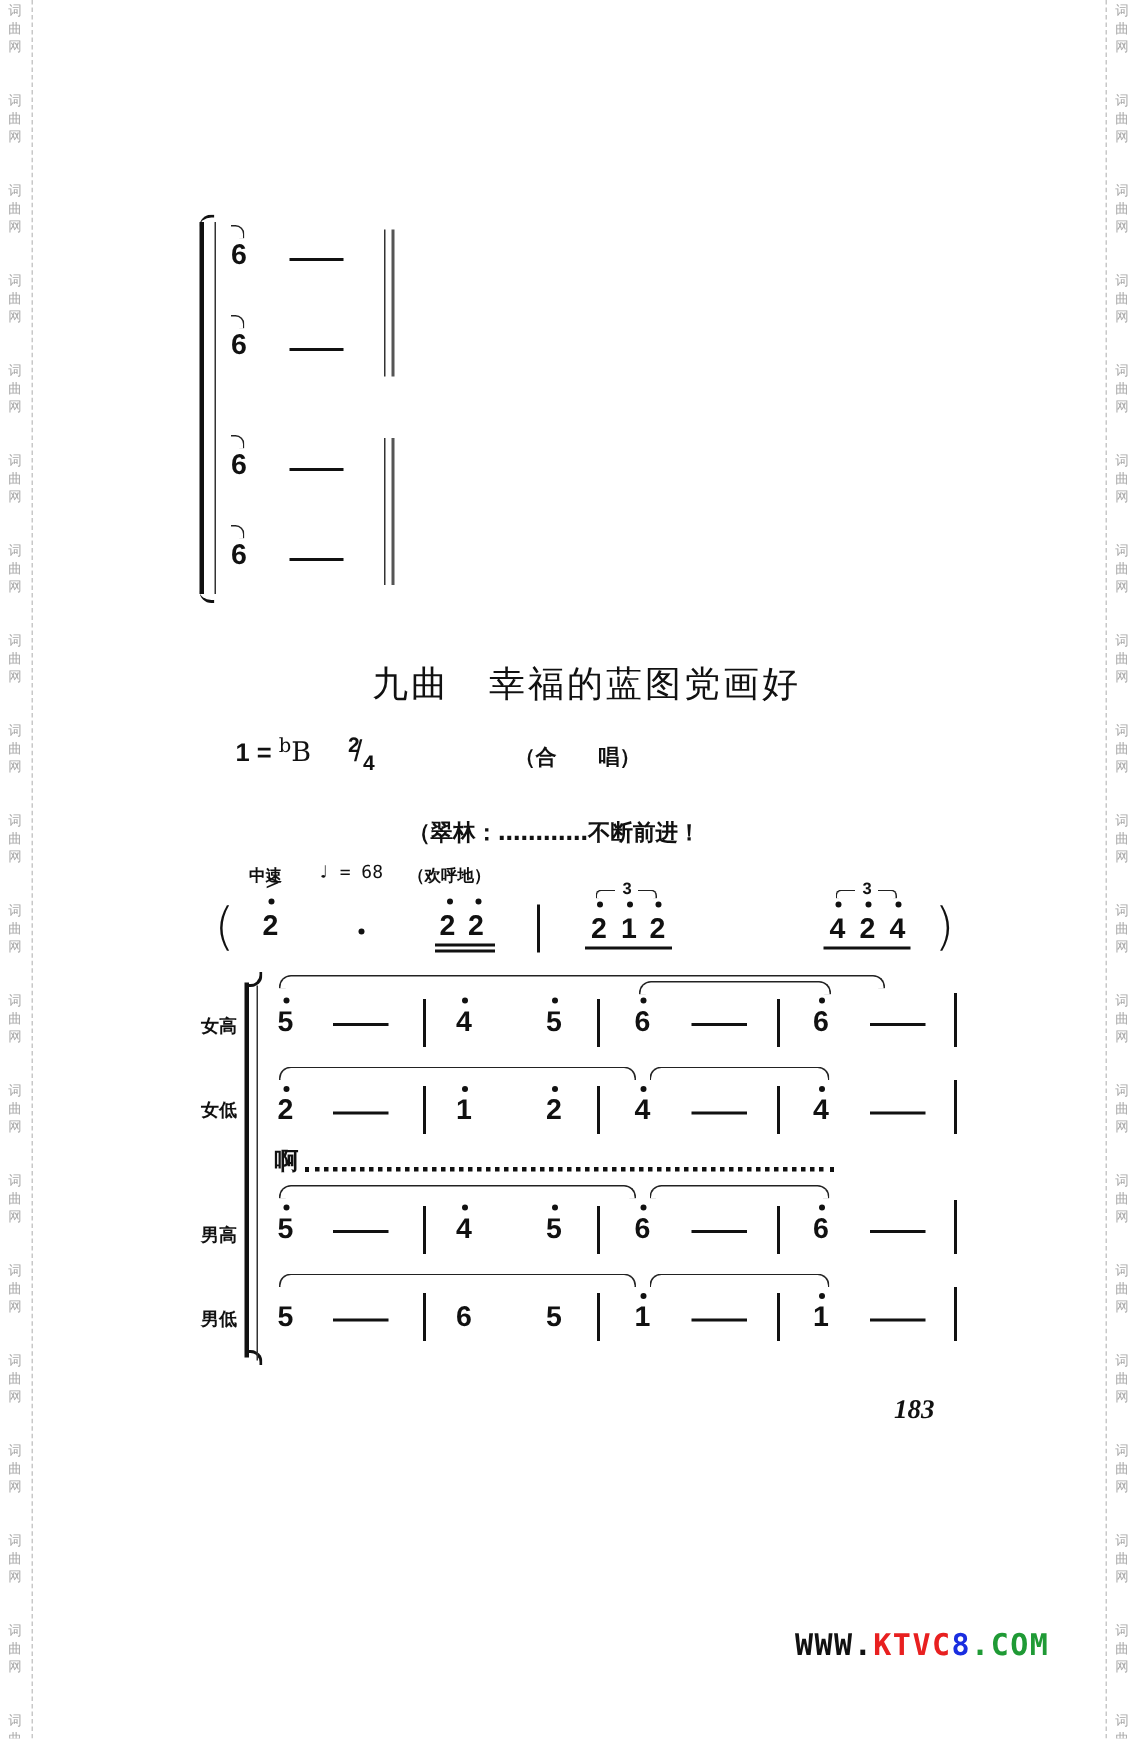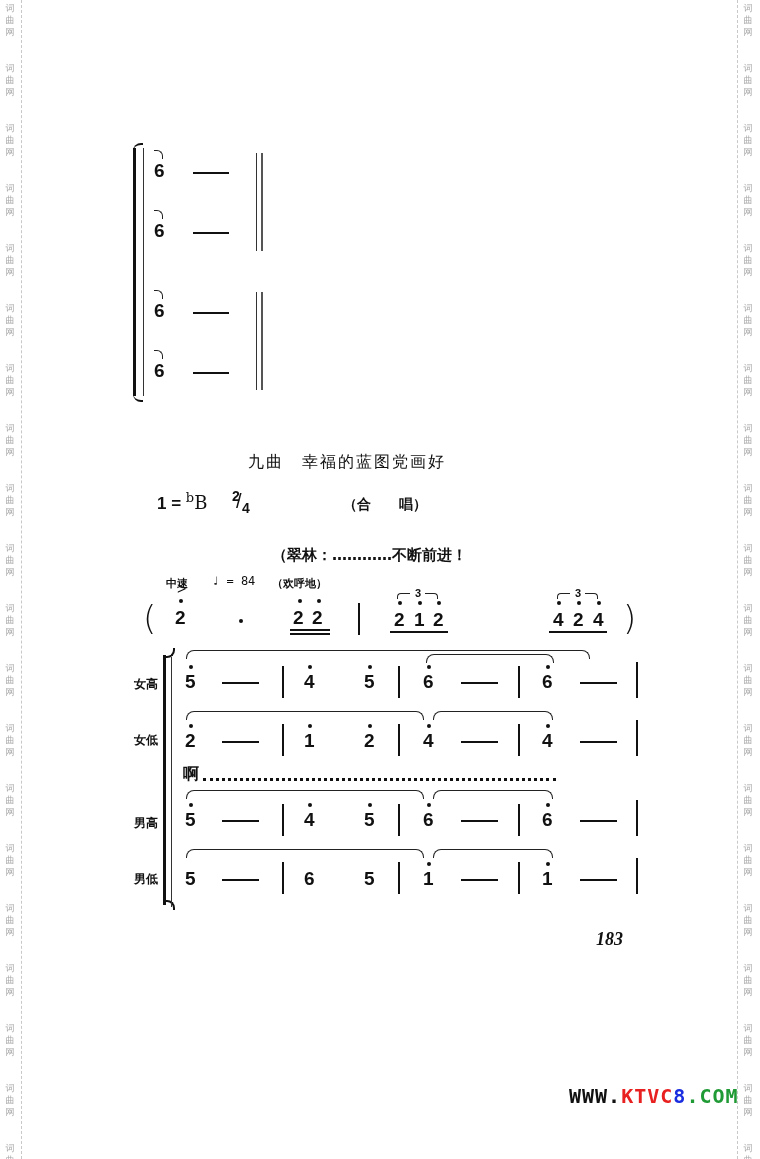--- a/index.html
+++ b/index.html
@@ -14,21 +14,21 @@
   .wm-group { position:absolute; left:0; width:14px; font-family:"DejaVu Sans", sans-serif;
               font-size:9px; line-height:12px; color:#a8a8a8; text-align:center; }
   .abs { position:absolute; }
   .num { font-family:"Liberation Sans", "DejaVu Sans", sans-serif; font-weight:bold; font-size:19px; }
   .dash { position:absolute; height:2px; background:#111; }
   .bar { position:absolute; width:2px; background:#111; }
   .dot { position:absolute; width:4px; height:4px; border-radius:50%; background:#111; }
   .tie { position:absolute; border-top:1.5px solid #222; border-left:1.5px solid #222; border-right:1.5px solid #222;
          border-radius:8px 8px 0 0; height:8px; border-bottom:none; }
   .small-tie { position:absolute; width:8px; height:8px; border-top:1.5px solid #222; border-right:1.5px solid #222; border-radius:0 6px 0 0; }
-  .title { font-family:"DejaVu Serif", serif; font-size:16px; letter-spacing:2px;margin-top:12px; }
+  .title { font-family:"DejaVu Serif", serif; font-size:24px; letter-spacing:2px; }
   .label { font-family:"DejaVu Sans", sans-serif; font-size:12px; font-weight:bold; }
   .dots-line { position:absolute; border-top:3px dotted #111; height:0; }
   .underline { position:absolute; height:1.5px; background:#111; }
   .bracket-l { position:absolute; border-left:3px solid #111; }
   .thin-l { position:absolute; border-left:1px solid #333; }
   .url span { font-family:"DejaVu Sans Mono", monospace; font-size:20px; font-weight:bold; letter-spacing:1px; }
 </style>
 </head>
 <body>
 
@@ -271,21 +271,21 @@
 <div class="abs" style="left:232px;top:488px;font-size:14px;font-weight:bold;">
   <span style="position:absolute;left:0;top:0;">2</span>
   <span style="position:absolute;left:4px;top:2px;font-size:20px;font-weight:normal;">/</span>
   <span style="position:absolute;left:10px;top:12px;">4</span>
 </div>
 <div class="abs" style="left:343px;top:496px;font-family:'DejaVu Sans',sans-serif;font-size:14px;font-weight:bold;">（合　　唱）</div>
 
 <div class="abs" style="left:272px;top:546px;font-family:'DejaVu Sans',sans-serif;font-size:15px;font-weight:bold;">（翠林：…………不断前进！</div>
 
 <div class="abs label" style="left:166px;top:576px;font-size:11px;">中速</div>
-<div class="abs" style="left:212px;top:574px;font-size:12px;font-family:'DejaVu Sans Mono',monospace;">♩ = 84</div>
+<div class="abs" style="left:212px;top:574px;font-size:12px;font-family:'DejaVu Sans Mono',monospace;">♩ = 68</div>
 <div class="abs label" style="left:272px;top:576px;font-size:11px;">（欢呼地）</div>
 
 <div>
   <div class="abs" style="left:143px;top:598px;font-size:34px;font-family:'DejaVu Sans',sans-serif;font-weight:300;">(</div>
   <div class="abs" style="left:177px;top:580px;font-size:16px;">&gt;</div>
   <div class="dot" style="left:179px;top:599px;"></div>
   <div class="abs num" style="left:175px;top:607px;">2</div>
   <div class="dot" style="left:239px;top:619px;"></div>
   <div class="dot" style="left:298px;top:599px;"></div>
   <div class="dot" style="left:317px;top:599px;"></div>
@@ -408,15 +408,15 @@
   <div class="dash" style="left:461px;top:879px;width:37px;"></div>
   <div class="bar" style="left:518px;top:862px;height:32px;"></div>
   <div class="dot" style="left:546px;top:862px;"></div>
   <div class="abs num" style="left:542px;top:868px;">1</div>
   <div class="dash" style="left:580px;top:879px;width:37px;"></div>
   <div class="bar" style="left:636px;top:858px;height:36px;"></div>
 </div>
 
 <div class="abs" style="left:596px;top:929px;font-family:'Liberation Serif',serif;font-style:italic;font-weight:bold;font-size:18px;">183</div>
 
-<div class="abs url" style="left:530px;top:1084px;margin-left:39px;">
+<div class="abs url" style="left:530px;top:1084px;">
   <span style="color:#111;">WWW.</span><span style="color:#e82020;">KTVC</span><span style="color:#1a2ee0;">8</span><span style="color:#1f9a35;">.COM</span>
 </div>
 
 </body></html>

